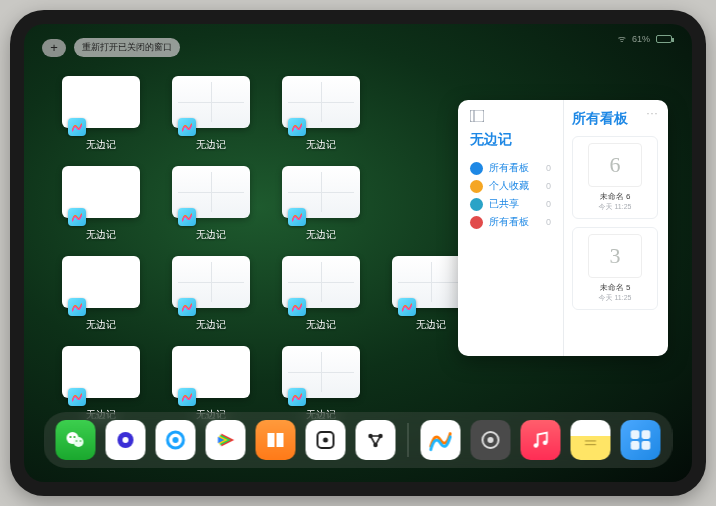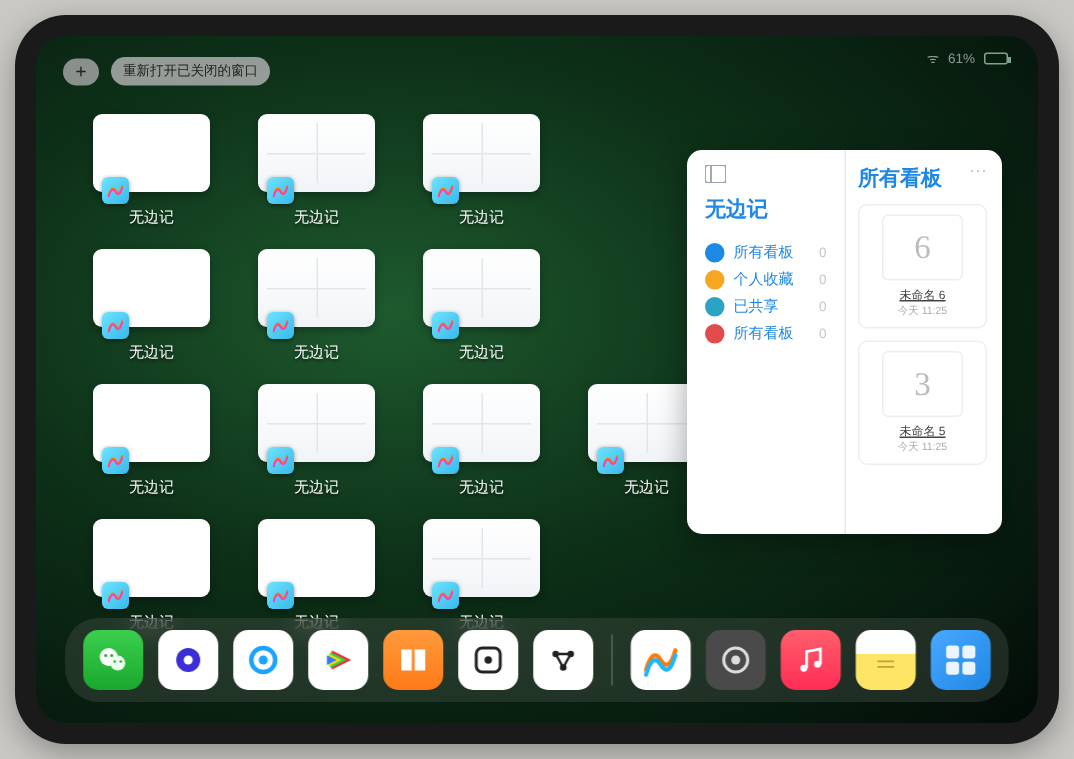--- a/index.html
+++ b/index.html
@@ -111,21 +111,21 @@
   .card {
     border:1px solid #eceff2; border-radius:6px; padding:6px;
     display:flex; flex-direction:column; align-items:center;
     margin-bottom:8px;
   }
   .card .sketch {
     width:54px;height:44px;border:1px solid #eee;border-radius:4px;
     display:flex;align-items:center;justify-content:center;
     color:#b9beba; font-size:22px; font-family: cursive;
   }
-  .card .cap { font-size:8px; color:#444; margin-top:4px;text-decoration:underline;}
+  .card .cap { font-size:8px; color:#444; margin-top:4px;}
   .card .ts  { font-size:7px; color:#a9adb3;}
   
   .dock {
     position:absolute; bottom:14px; left:50%; transform:translateX(-50%);
     background:rgba(80,90,80,.35); backdrop-filter: blur(8px);
     padding:8px 12px; border-radius:22px;
     display:flex; gap:10px; align-items:center;
   }
   .dicon {
     width:40px;height:40px;border-radius:10px;

